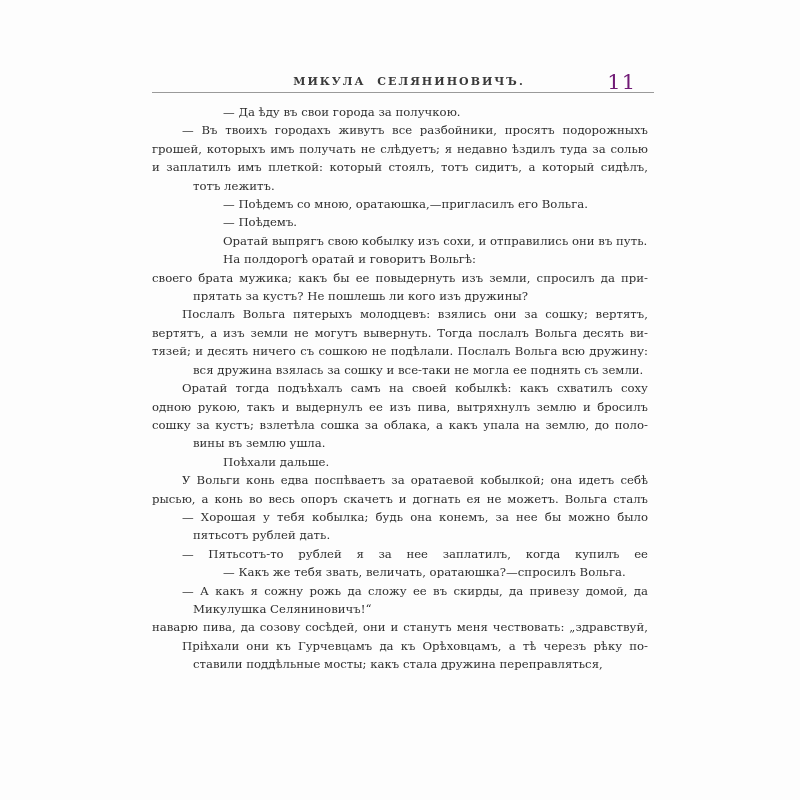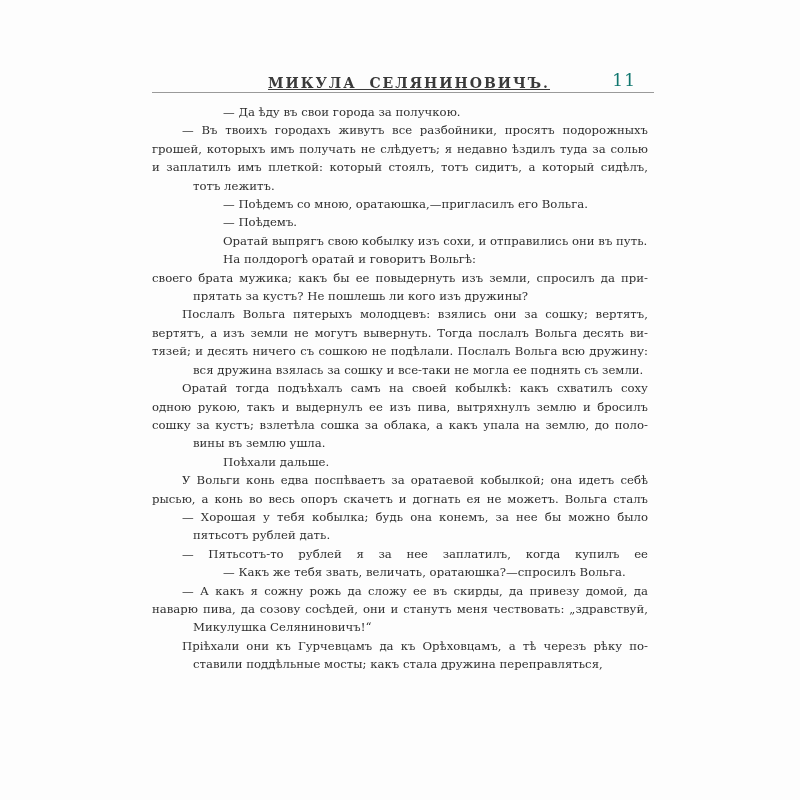--- a/index.html
+++ b/index.html
@@ -23,33 +23,32 @@
   
   .header {
     position: absolute;
     left: 152px; top: 0;
     width: 502px; height: 93px;
   }
   .running-title {
     position: absolute;
     left: 12px; right: 0; top: 75px;
     text-align: center;
-    font-size: 14px;
+    font-size: 11px;
     font-weight: bold;
     letter-spacing: 2px;
     word-spacing: 6px;
     color: #3a3a3a;
     white-space: nowrap;
-    text-decoration: underline;
   }
   .page-number {
     position: absolute;
     right: 18px; top: 70px;
-    font-size: 17px;
-    color: #0f766e;
+    font-size: 21px;
+    color: #701a75;
     letter-spacing: 1px;
     text-align: right;
   }
   .header-rule {
     position: absolute;
     left: 0; right: 0; top: 92px;
     height: 0;
     border-top: 1.4px solid var(--rule);
   }
   
@@ -106,18 +105,18 @@
       <div class="line">сошку за кустъ; взлетѣла сошка за облака, а какъ упала на землю, до поло-</div>
       <div class="line last">вины въ землю ушла.</div>
       <div class="line indent last">Поѣхали дальше.</div>
       <div class="line indent">У Вольги конь едва поспѣваетъ за оратаевой кобылкой; она идетъ себѣ</div>
       <div class="line">рысью, а конь во весь опоръ скачетъ и догнать ея не можетъ. Вольга сталъ</div>
       <div class="line indent">— Хорошая у тебя кобылка; будь она конемъ, за нее бы можно было</div>
       <div class="line last">пятьсотъ рублей дать.</div>
       <div class="line indent">— Пятьсотъ-то рублей я за нее заплатилъ, когда купилъ ее жеребеночкомъ,</div>
       <div class="line indent last">— Какъ же тебя звать, величать, оратаюшка?—спросилъ Вольга.</div>
       <div class="line indent">— А какъ я сожну рожь да сложу ее въ скирды, да привезу домой, да</div>
+      <div class="line last">Микулушка Селяниновичъ!“</div>
       <div class="line">наварю пива, да созову сосѣдей, они и станутъ меня чествовать: „здравствуй,</div>
-      <div class="line last">Микулушка Селяниновичъ!“</div>
       <div class="line indent">Пріѣхали они къ Гурчевцамъ да къ Орѣховцамъ, а тѣ черезъ рѣку по-</div>
       <div class="line last">ставили поддѣльные мосты; какъ стала дружина переправляться, подломились</div>
     </div>
 </div>
 
 </body></html>

